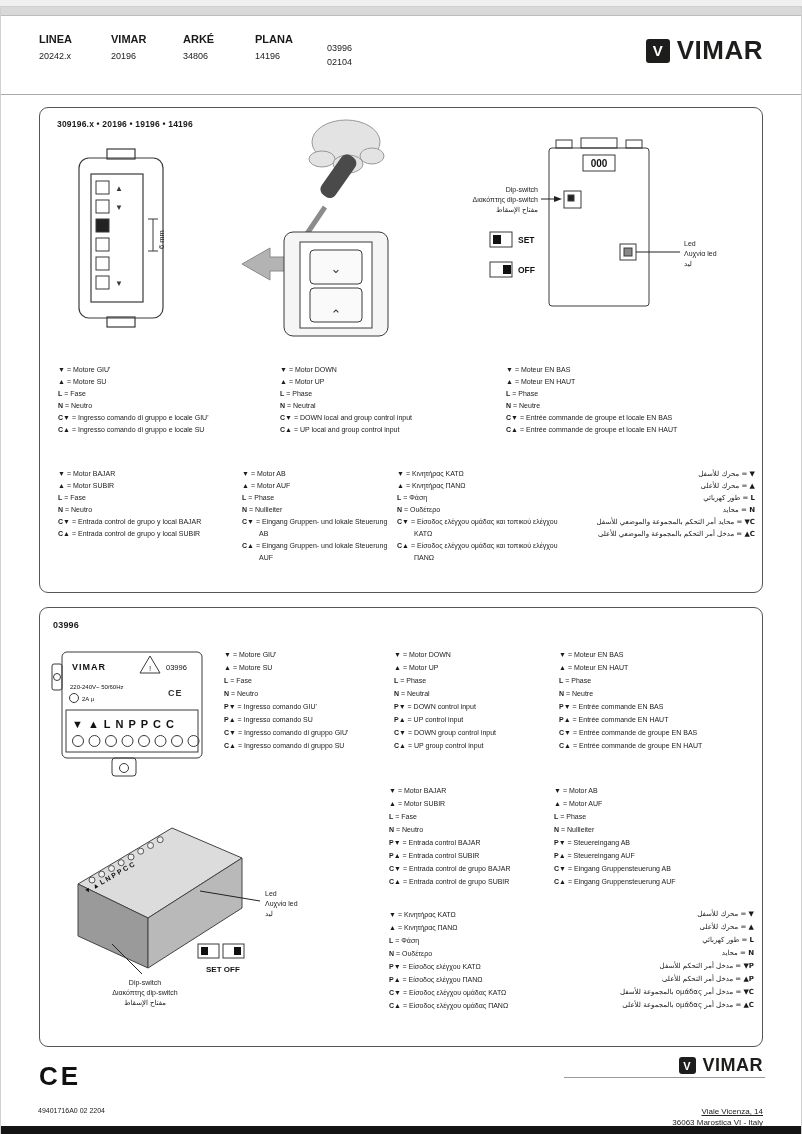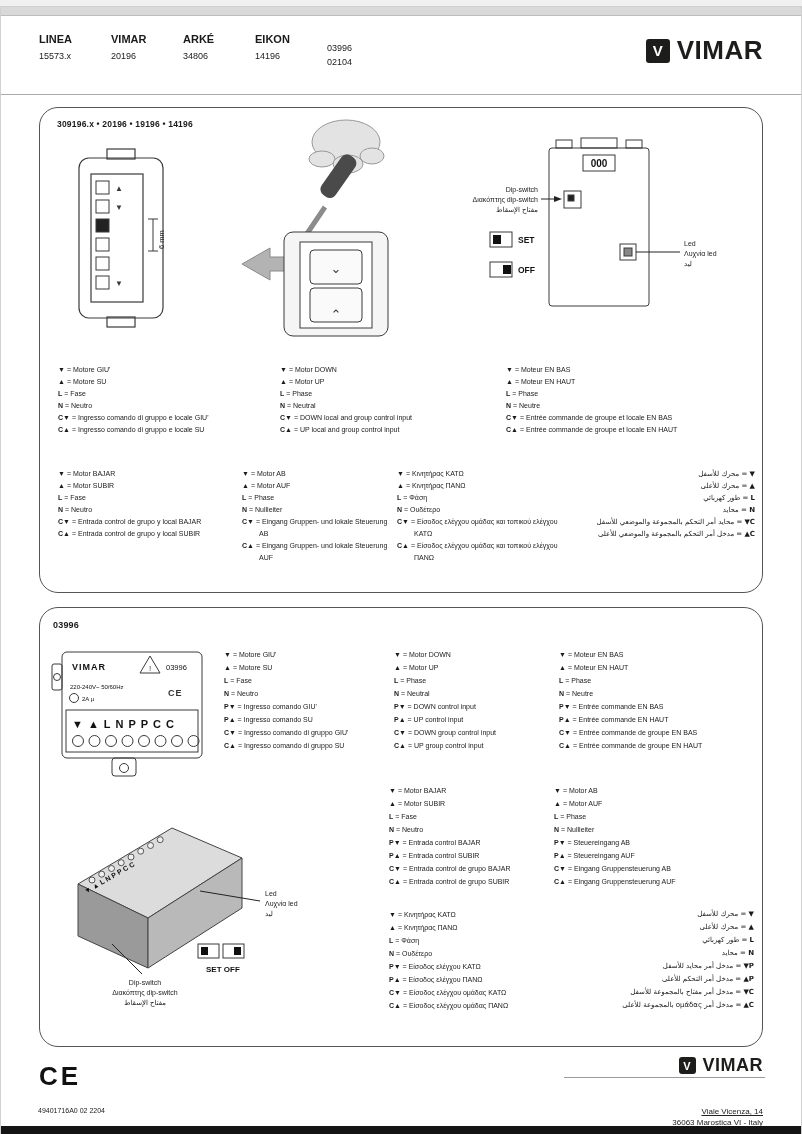--- a/index.html
+++ b/index.html
@@ -21,21 +21,21 @@
   .vimar { position: absolute; display: flex; align-items: center; gap: 7px; }
   .vimar .vicon { display: inline-flex; align-items: center; justify-content: center; background: #1d1d1b; color: #fff; font-weight: bold; border-radius: 3px; }
   .vimar .vtext { font-weight: bold; letter-spacing: 0.5px; color: #1d1d1b; }
   .vimar.big { right: 38px; top: 28px; }
   .vimar.big .vicon { width: 24px; height: 24px; font-size: 15px; }
   .vimar.big .vtext { font-size: 26px; }
   .vimar.small { right: 38px; top: 1048px; }
   .vimar.small .vicon { width: 17px; height: 17px; font-size: 11px; }
   .vimar.small .vtext { font-size: 18px; }
 
-  .panel { position: absolute; left: 38px; width: 724px; border: 1.2px solid #555; border-radius: 19px; background: #fff; }
+  .panel { position: absolute; left: 38px; width: 724px; border: 1.2px solid #555; border-radius: 9px; background: #fff; }
   #panel1 { top: 100px; height: 486px; }
   #panel2 { top: 600px; height: 440px; }
   .panel-title { position: absolute; font-weight: bold; font-size: 8.5px; letter-spacing: 0.2px; }
 
   .lrow { position: absolute; display: flex; align-items: flex-start; justify-content: space-between; }
   .lcol { font-size: 7px; line-height: 12px; padding-right: 6px; }
   #panel2 .lcol { line-height: 13px; }
   .lcol .lline { padding-left: 17px; text-indent: -17px; }
   .lcol .sym { font-weight: bold; }
   .lcol.rtl { direction: rtl; text-align: right; font-family: "DejaVu Sans", sans-serif; padding-right: 0; padding-left: 4px; }
@@ -52,32 +52,32 @@
 </head>
 <body>
 
 <div class="page">
 
   <div class="topstrip"></div>
 
   <div class="header">
     <div class="prod">
       <span class="pname">LINEA</span>
-      <span class="pcode">15573.x</span>
+      <span class="pcode">20242.x</span>
     </div>
     <div class="prod">
       <span class="pname">VIMAR</span>
       <span class="pcode">20196</span>
     </div>
     <div class="prod">
       <span class="pname">ARKÉ</span>
       <span class="pcode">34806</span>
     </div>
     <div class="prod">
-      <span class="pname">EIKON</span>
+      <span class="pname">PLANA</span>
       <span class="pcode">14196</span>
     </div>
     <div class="codes">
       <div>03996</div>
       <div>02104</div>
     </div>
   </div>
 
   <div class="vimar big">
     <span class="vicon">V</span>
@@ -386,23 +386,23 @@
           <div class="lline"><span class="sym">P▼</span><span class="txt"> = Είσοδος ελέγχου ΚΑΤΩ</span></div>
           <div class="lline"><span class="sym">P▲</span><span class="txt"> = Είσοδος ελέγχου ΠΑΝΩ</span></div>
           <div class="lline"><span class="sym">C▼</span><span class="txt"> = Είσοδος ελέγχου ομάδας ΚΑΤΩ</span></div>
           <div class="lline"><span class="sym">C▲</span><span class="txt"> = Είσοδος ελέγχου ομάδας ΠΑΝΩ</span></div>
         </div>
       <div class="lcol rtl" style="width:200px">
           <div class="lline"><span class="sym">▼</span><span class="txt"> = محرك للأسفل</span></div>
           <div class="lline"><span class="sym">▲</span><span class="txt"> = محرك للأعلى</span></div>
           <div class="lline"><span class="sym">L</span><span class="txt"> = طور كهربائي</span></div>
           <div class="lline"><span class="sym">N</span><span class="txt"> = محايد</span></div>
-          <div class="lline"><span class="sym">P▼</span><span class="txt"> = مدخل أمر محايد للأسفل</span></div>
+          <div class="lline"><span class="sym">P▼</span><span class="txt"> = مدخل أمر التحكم للأسفل</span></div>
           <div class="lline"><span class="sym">P▲</span><span class="txt"> = مدخل أمر التحكم للأعلى</span></div>
-          <div class="lline"><span class="sym">C▼</span><span class="txt"> = مدخل أمر مفتاح بالمجموعة للأسفل</span></div>
+          <div class="lline"><span class="sym">C▼</span><span class="txt"> = مدخل أمر ομάδας بالمجموعة للأسفل</span></div>
           <div class="lline"><span class="sym">C▲</span><span class="txt"> = مدخل أمر ομάδας بالمجموعة للأعلى</span></div>
         </div>
     </div>
   </div>
 
   <div class="ce-mark">CE</div>
   <div class="doccode">49401716A0 02 2204</div>
 
   <div class="vimar small">
     <span class="vicon">V</span>

